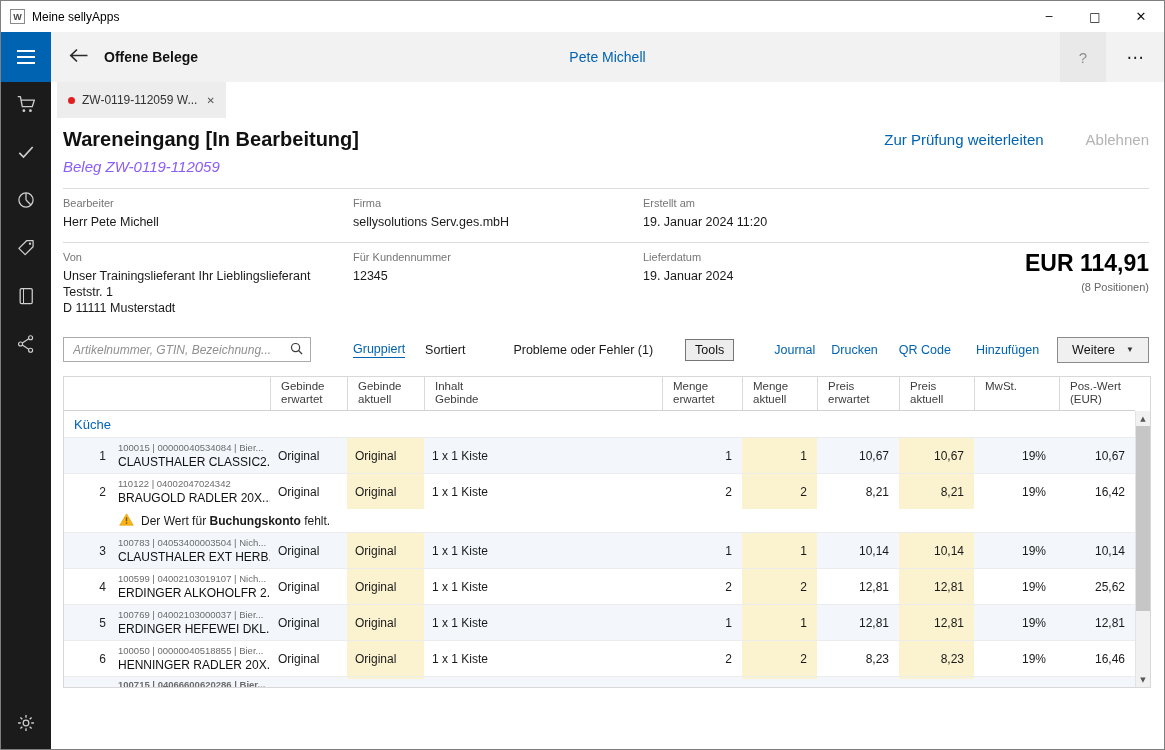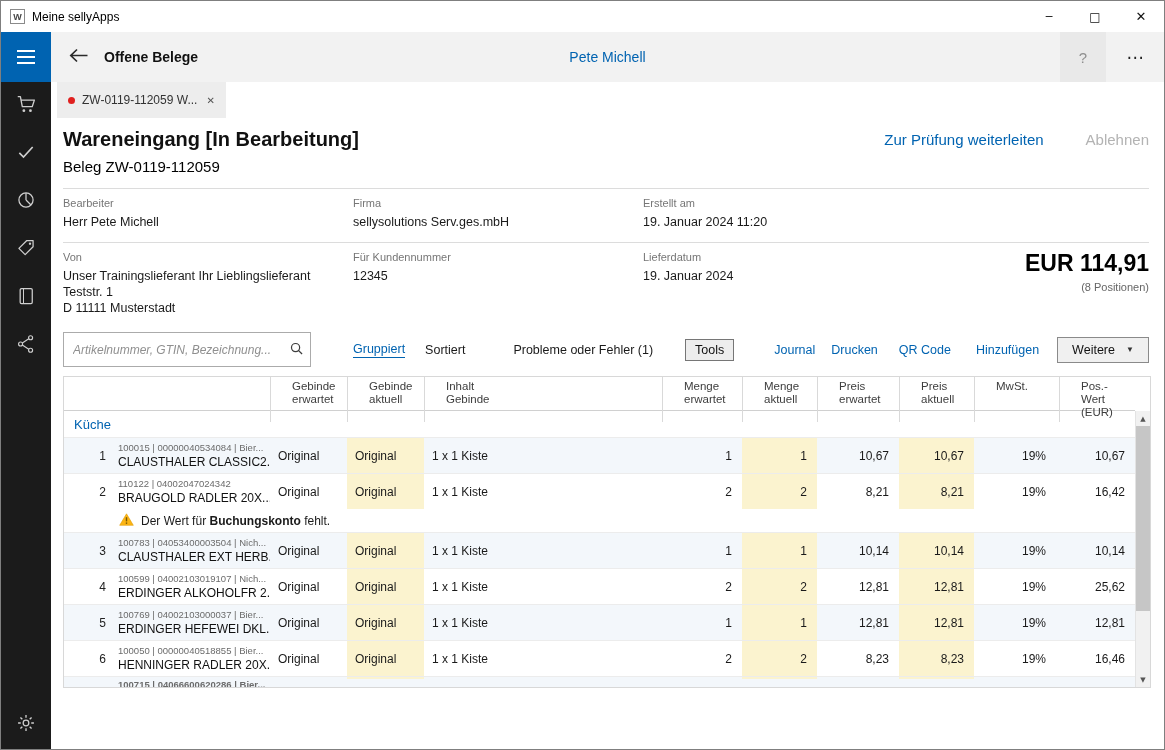--- a/index.html
+++ b/index.html
@@ -45,51 +45,51 @@
   .tab-close { font-size:10px; color:#555; font-family:"DejaVu Sans",sans-serif; }
 
   
   .content { flex:1; padding:10px 15px 0 12px; min-height:0; }
 
   .doc-head { display:flex; align-items:center; }
   .doc-title { font-size:20px; font-weight:700; color:#111; }
   .doc-actions { margin-left:auto; display:flex; gap:42px; align-items:baseline; padding-bottom:1px; }
   .act-forward { color:#0063b1; font-size:15px; cursor:default; }
   .act-reject { color:#b3b3b3; font-size:15px; }
-  .doc-beleg { font-size:15px; color:#000000; margin-top:7px; margin-bottom:13px; }
+  .doc-beleg { font-size:15px; color:#8b5cf6; margin-top:7px; margin-bottom:13px;font-style:italic; }
 
   .frow { display:grid; grid-template-columns:290px 290px 1fr; border-top:1px solid #dcdcdc; padding:8px 0 12px; }
   .frow2 { position:relative; padding-bottom:14px; }
   .flabel { font-size:11px; color:#767676; }
   .fvalue { font-size:12.5px; color:#1a1a1a; margin-top:5px; line-height:16px; }
   .fvalue div { line-height:16px; }
   .total-box { position:absolute; right:0; top:7px; text-align:right; }
   .total-amount { font-size:23px; font-weight:700; color:#000; }
   .total-sub { font-size:11px; color:#666; margin-top:4px; }
 
   
   .toolbar { display:flex; align-items:center; margin-top:6px; height:27px; }
-  .searchbox { width:248px; height:35px; border:1px solid #ababab; background:#fff; display:flex; align-items:center; padding:0 7px; }
+  .searchbox { width:248px; height:25px; border:1px solid #ababab; background:#fff; display:flex; align-items:center; padding:0 7px; }
   .searchbox input { border:none; outline:none; flex:1; font-size:12px; font-family:inherit; color:#333; min-width:0; background:transparent; }
   .searchbox input::placeholder { font-style:italic; color:#8f8f8f; }
   .tb-link { color:#0063b1; font-size:12.5px; white-space:nowrap; }
   .tb-link.active { border-bottom:1px solid #0063b1; padding-bottom:1px; }
   .tb-text { color:#1a1a1a; font-size:12.5px; white-space:nowrap; }
   .ml42{margin-left:42px;} .ml20{margin-left:20px;} .ml48{margin-left:48px;} .ml52{margin-left:32px;}
   .ml40{margin-left:40px;} .ml16{margin-left:16px;} .ml21{margin-left:21px;text-align:center;} .ml25{margin-left:25px;}
   .tools-btn { border:1px solid #767676; background:#ededed; font-size:12.5px; font-family:inherit; padding:3px 9px; color:#111; }
   .weitere-btn { margin-left:auto; border:1px solid #8a8a8a; background:#f0f0f0; height:26px; width:92px; display:flex; align-items:center; justify-content:center; gap:11px; font-size:12.5px; font-family:inherit; color:#111; }
   .chev { font-size:8px; color:#333; }
 
   
   .table { margin-top:13px; border:1px solid #d8d8d8; display:flex; width:1088px; }
   .tmain { width:1071px; }
   .grid { display:grid; grid-template-columns:50px 156px 77px 77px 238px 80px 75px 82px 75px 85px 76px; }
   .thead { height:34px; border-bottom:1px solid #d0d0d0; }
-  .th { font-size:11.5px; color:#3d3d3d; padding:3px 21px; line-height:13px; display:flex; align-items:flex-start; }
+  .th { font-size:11.5px; color:#3d3d3d; padding:3px 10px; line-height:13px; display:flex; align-items:flex-start; }
   .th .wrap { display:inline-block; max-width:58px; }
   .th.sep { border-left:1px solid #d9d9d9; }
   .group-row { height:26px; display:flex; align-items:center; padding-left:10px; color:#0063b1; font-size:13px; background:#fff; }
   .trow { height:36px; border-top:1px solid #ececec; background:#fff; }
   .trow.alt { background:#f3f7fb; }
   .c { display:flex; align-items:center; font-size:12px; color:#1a1a1a; padding:0 8px; overflow:hidden; white-space:nowrap; }
   .c.r { justify-content:flex-end; padding-right:10px; }
   .c.mw { padding-right:13px; }
   .c.num { justify-content:flex-end; padding-right:8px; color:#222; }
   .c.yellow { background:#fbf3cf; }

